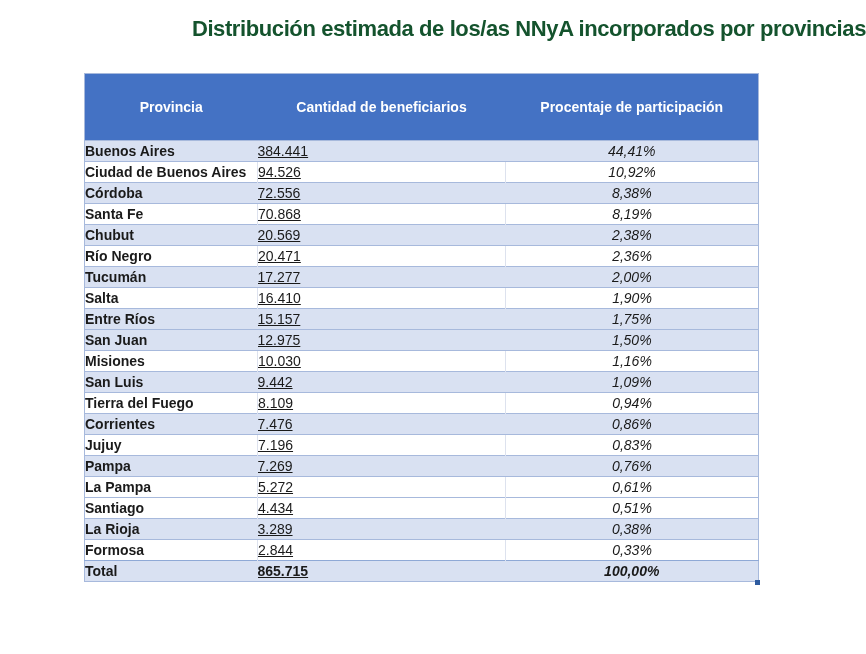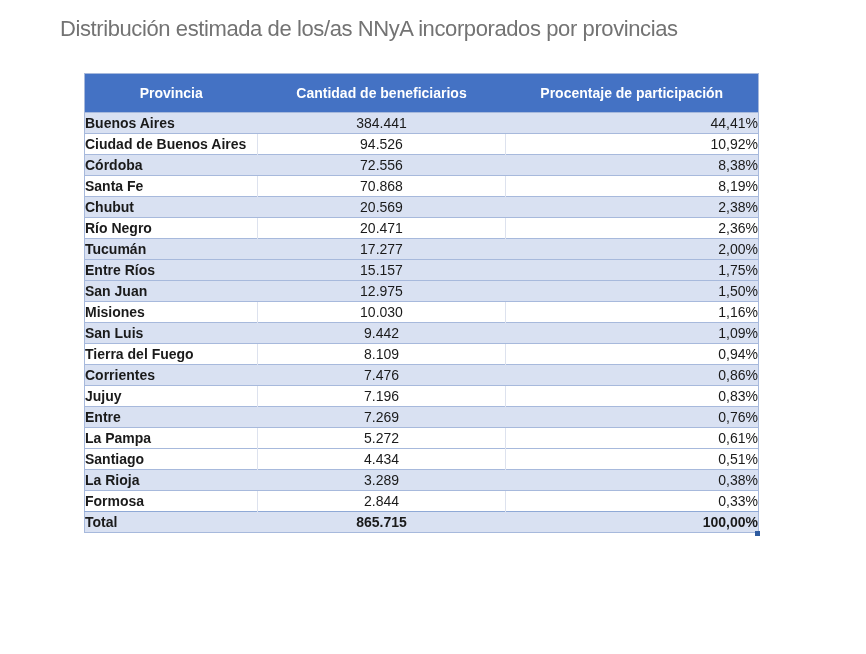--- a/index.html
+++ b/index.html
@@ -14,46 +14,46 @@
     overflow: hidden;
     font-family: "Liberation Sans", sans-serif;
     color: #1a1a1a;
   }
   .title {
     position: absolute;
     top: 16px;
     left: 60px;
     width: 806px;
     margin: 0;
-    text-align: left;
+    text-align: right;
     font-size: 22px;
-    font-weight: 400;
+    font-weight: 700;
     letter-spacing: -0.4px;
-    color: #737373;
+    color: #14532d;
   }
   .table-wrap {
     position: absolute;
     top: 73px;
     left: 84px;
     width: 674px;
   }
   table.data-table {
     width: 674px;
     border-collapse: collapse;
     table-layout: fixed;
     font-size: 14px;
     border: 1px solid var(--border, #A7B9DC);
   }
   table.data-table thead th {
     background: var(--header-bg, #4472C4);
     color: var(--header-text, #ffffff);
     font-weight: 700;
     font-size: 14px;
     height: 38px;
-    padding: 0 4px;
+    padding: 14px 4px;
     text-align: center;
     border: none;
   }
   table.data-table td {
     height: 20px;
     padding: 0;
     border-top: 1px solid var(--border, #A7B9DC);
     white-space: nowrap;
     overflow: hidden;
     vertical-align: middle;
@@ -63,26 +63,28 @@
   }
   tr.plain td.num,
   tr.plain td.pct {
     border-left: 1px solid var(--inner-divider, #DDE2EE);
   }
   td.prov {
     font-weight: 700;
     padding-left: 5px;
   }
   td.num {
+    text-align: left;
+    padding-right: 11px;
+    text-decoration: underline;
+  }
+  td.pct {
     text-align: center;
-    padding-right: 11px;
-  }
-  td.pct {
-    text-align: right;
     padding-right: 4px;
+    font-style: italic;
   }
   tr.total td {
     font-weight: 700;
     background: var(--band-row-bg, #D9E1F2);
     border-top: 1px solid var(--total-border, #8FA9D6);
   }
   .fill-handle {
     position: absolute;
     right: -2px;
     bottom: -3px;
@@ -139,20 +141,25 @@
         <tr class="plain">
           <td class="prov">Río Negro</td>
           <td class="num">20.471</td>
           <td class="pct">2,36%</td>
         </tr>
         <tr class="band">
           <td class="prov">Tucumán</td>
           <td class="num">17.277</td>
           <td class="pct">2,00%</td>
         </tr>
+        <tr class="plain">
+          <td class="prov">Salta</td>
+          <td class="num">16.410</td>
+          <td class="pct">1,90%</td>
+        </tr>
         <tr class="band">
           <td class="prov">Entre Ríos</td>
           <td class="num">15.157</td>
           <td class="pct">1,75%</td>
         </tr>
         <tr class="band">
           <td class="prov">San Juan</td>
           <td class="num">12.975</td>
           <td class="pct">1,50%</td>
         </tr>
@@ -175,21 +182,21 @@
           <td class="prov">Corrientes</td>
           <td class="num">7.476</td>
           <td class="pct">0,86%</td>
         </tr>
         <tr class="plain">
           <td class="prov">Jujuy</td>
           <td class="num">7.196</td>
           <td class="pct">0,83%</td>
         </tr>
         <tr class="band">
-          <td class="prov">Entre</td>
+          <td class="prov">Pampa</td>
           <td class="num">7.269</td>
           <td class="pct">0,76%</td>
         </tr>
         <tr class="plain">
           <td class="prov">La Pampa</td>
           <td class="num">5.272</td>
           <td class="pct">0,61%</td>
         </tr>
         <tr class="plain">
           <td class="prov">Santiago</td>

